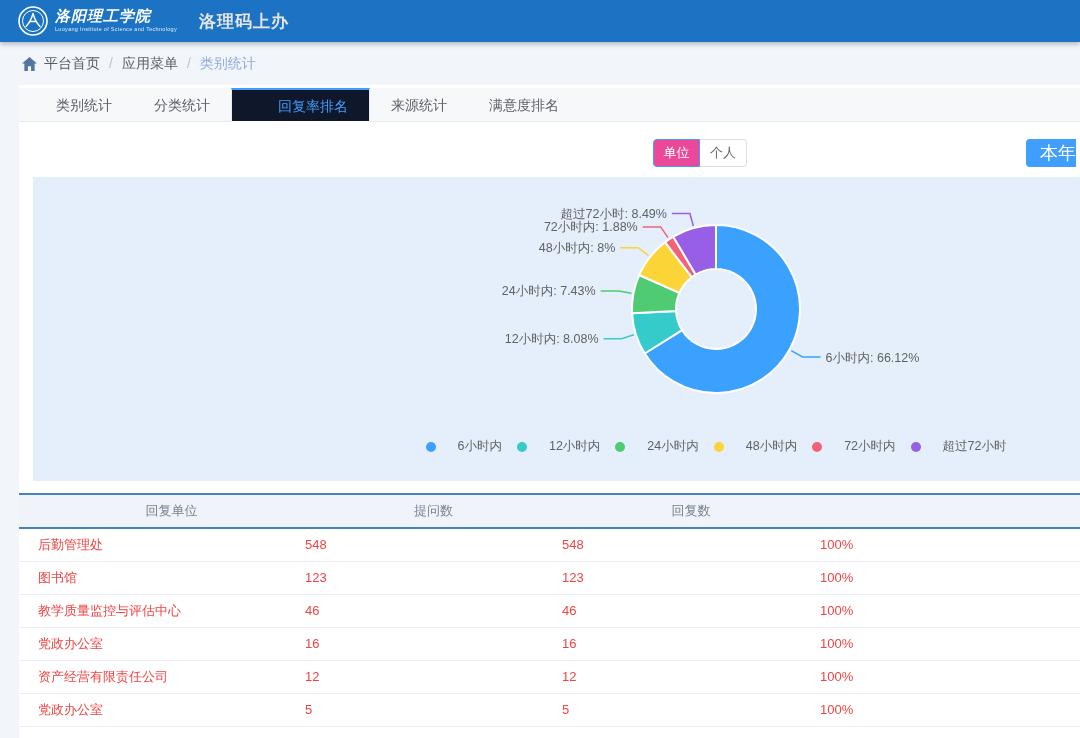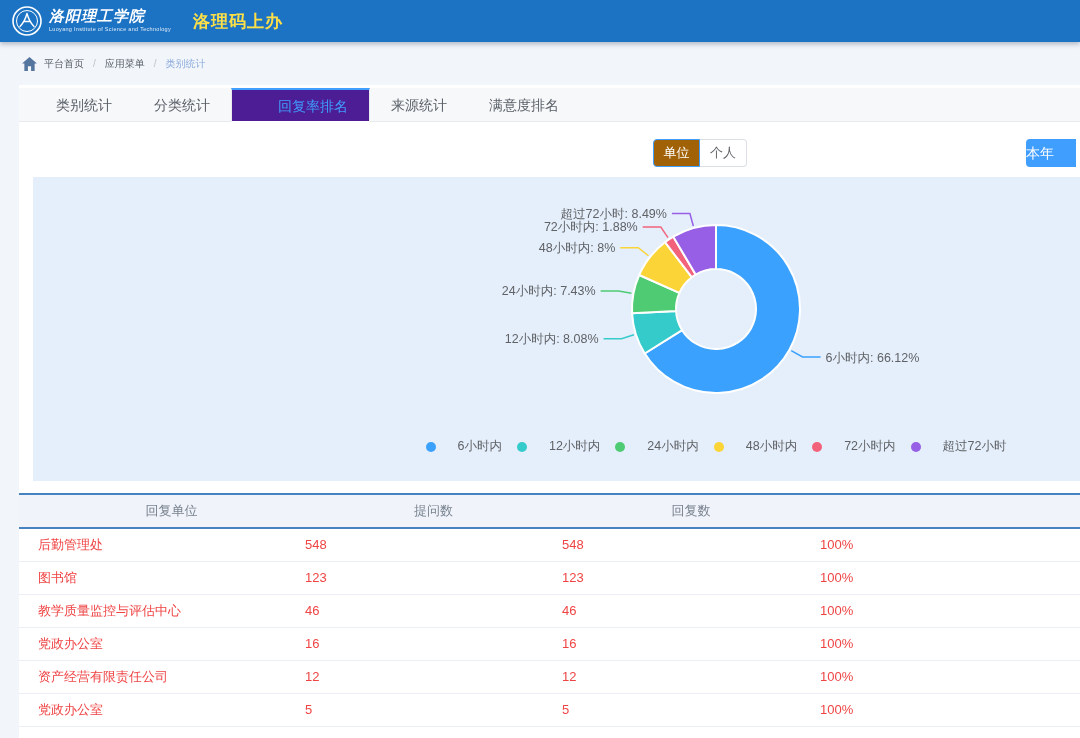--- a/index.html
+++ b/index.html
@@ -2,58 +2,58 @@
 <html><head>
 <meta charset="utf-8">
 <style>
   * { margin:0; padding:0; box-sizing:border-box; }
   html,body { width:1080px; height:738px; overflow:hidden; background:#F2F5FA;
               font-family:"Liberation Sans", sans-serif; }
   .page { position:relative; width:1080px; height:738px; overflow:hidden; background:#F2F5FA; }
 
   
   .topbar { position:absolute; left:0; top:0; width:1080px; height:42px; background:#1C73C4;
-            display:flex; align-items:center; padding-left:12px; z-index:5;
+            display:flex; align-items:center; padding-left:18px; z-index:5;
             box-shadow:0 2px 5px rgba(40,60,90,.35); }
   .emblem { width:30px; height:30px; flex:0 0 30px; }
   .brand-text { margin-left:7px; color:#fff; line-height:1; }
   .brand-zh { font-family:"DejaVu Serif", serif; font-style:italic; font-weight:bold;
               font-size:15px; letter-spacing:1px; }
   .brand-en { font-size:5.5px; opacity:.85; margin-top:3px; letter-spacing:.3px; }
-  .app-title { color:#fde047; font-size:17px; font-weight:bold; margin-left:22px; letter-spacing:1px;text-align:right; }
+  .app-title { color:#e5e5e5; font-size:17px; font-weight:bold; margin-left:22px; letter-spacing:1px;text-align:right; }
 
   
   .breadcrumb { position:absolute; left:0; top:42px; width:1080px; height:43px;
-                display:flex; align-items:center; padding-left:22px; font-size:10px; color:#565D66; }
+                display:flex; align-items:center; padding-left:22px; font-size:14px; color:#565D66; }
   .breadcrumb .home-ic { width:15px; height:14px; margin-right:7px; }
   .bc-sep { color:#C0C4CC; margin:0 9px; }
   .bc-item { color:#565D66; cursor:pointer; }
   .bc-item.current { color:#8CABDD; cursor:default; }
 
   
   .card { position:absolute; left:19px; top:85px; width:1381px; height:660px; background:#fff; }
 
   
   .tabstrip { margin-top:3px; height:34px; background:#F7F8FA; border-bottom:1px solid #E8EAEE;
               display:flex; padding-left:16px; }
   .tab { padding:0 21px; line-height:34px; font-size:14px; color:#5A6068; cursor:pointer; }
-  .tab.active { background:#4c1d95; color:#409EFF; border-top:2px solid #409EFF;
+  .tab.active { background:#0f172a; color:#409EFF; border-top:2px solid #409EFF;
                 border-left:1px solid #E8EAEE; border-right:1px solid #E8EAEE;
                 line-height:32px; margin-bottom:-1px; border-bottom:1px solid #fff;padding-left:46px; }
 
   
   .controls { position:relative; height:55px; background:#fff; }
   .seg { position:absolute; left:634px; top:17px; display:flex; }
   .seg-btn { width:47px; height:28px; font-size:13px; line-height:26px; text-align:center;
              background:#fff; border:1px solid #DCDFE6; color:#606266; cursor:pointer; }
   .seg-btn:first-child { border-radius:4px 0 0 4px; }
   .seg-btn:last-child  { border-radius:0 4px 4px 0; border-left:none; }
-  .seg-btn.active { background:#a16207; border-color:#409EFF; color:#fff; }
-  .period-btn { position:absolute; left:1007px; top:17px; width:50px; height:28px; font-size:14px;
-                line-height:28px; text-align:left; color:#fff; background:#409EFF;
+  .seg-btn.active { background:#ec4899; border-color:#409EFF; color:#fff; }
+  .period-btn { position:absolute; left:1007px; top:17px; width:50px; height:28px; font-size:18px;
+                line-height:28px; text-align:right; color:#fff; background:#409EFF;
                 border-radius:4px 0 0 4px; cursor:pointer; }
 
   
   .chart-panel { position:relative; margin-left:14px; width:1366px; height:304px; background:#E5EFFB; }
   .legend { position:absolute; left:0; bottom:26px; width:1366px; display:flex; justify-content:center;
             align-items:center; gap:15px; }
   .legend-item { display:flex; align-items:center; gap:22px; font-size:12.5px; color:#606266; cursor:pointer; }
   .legend-dot { width:10px; height:10px; border-radius:50%; }
 
   

